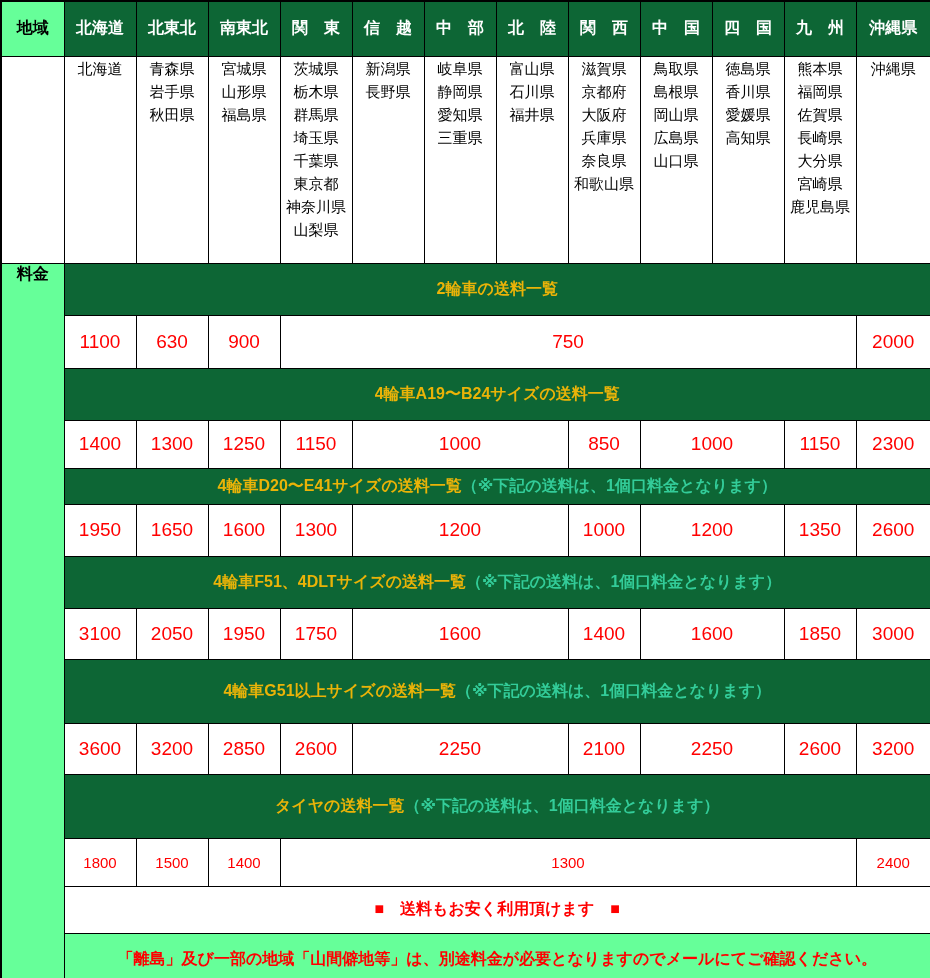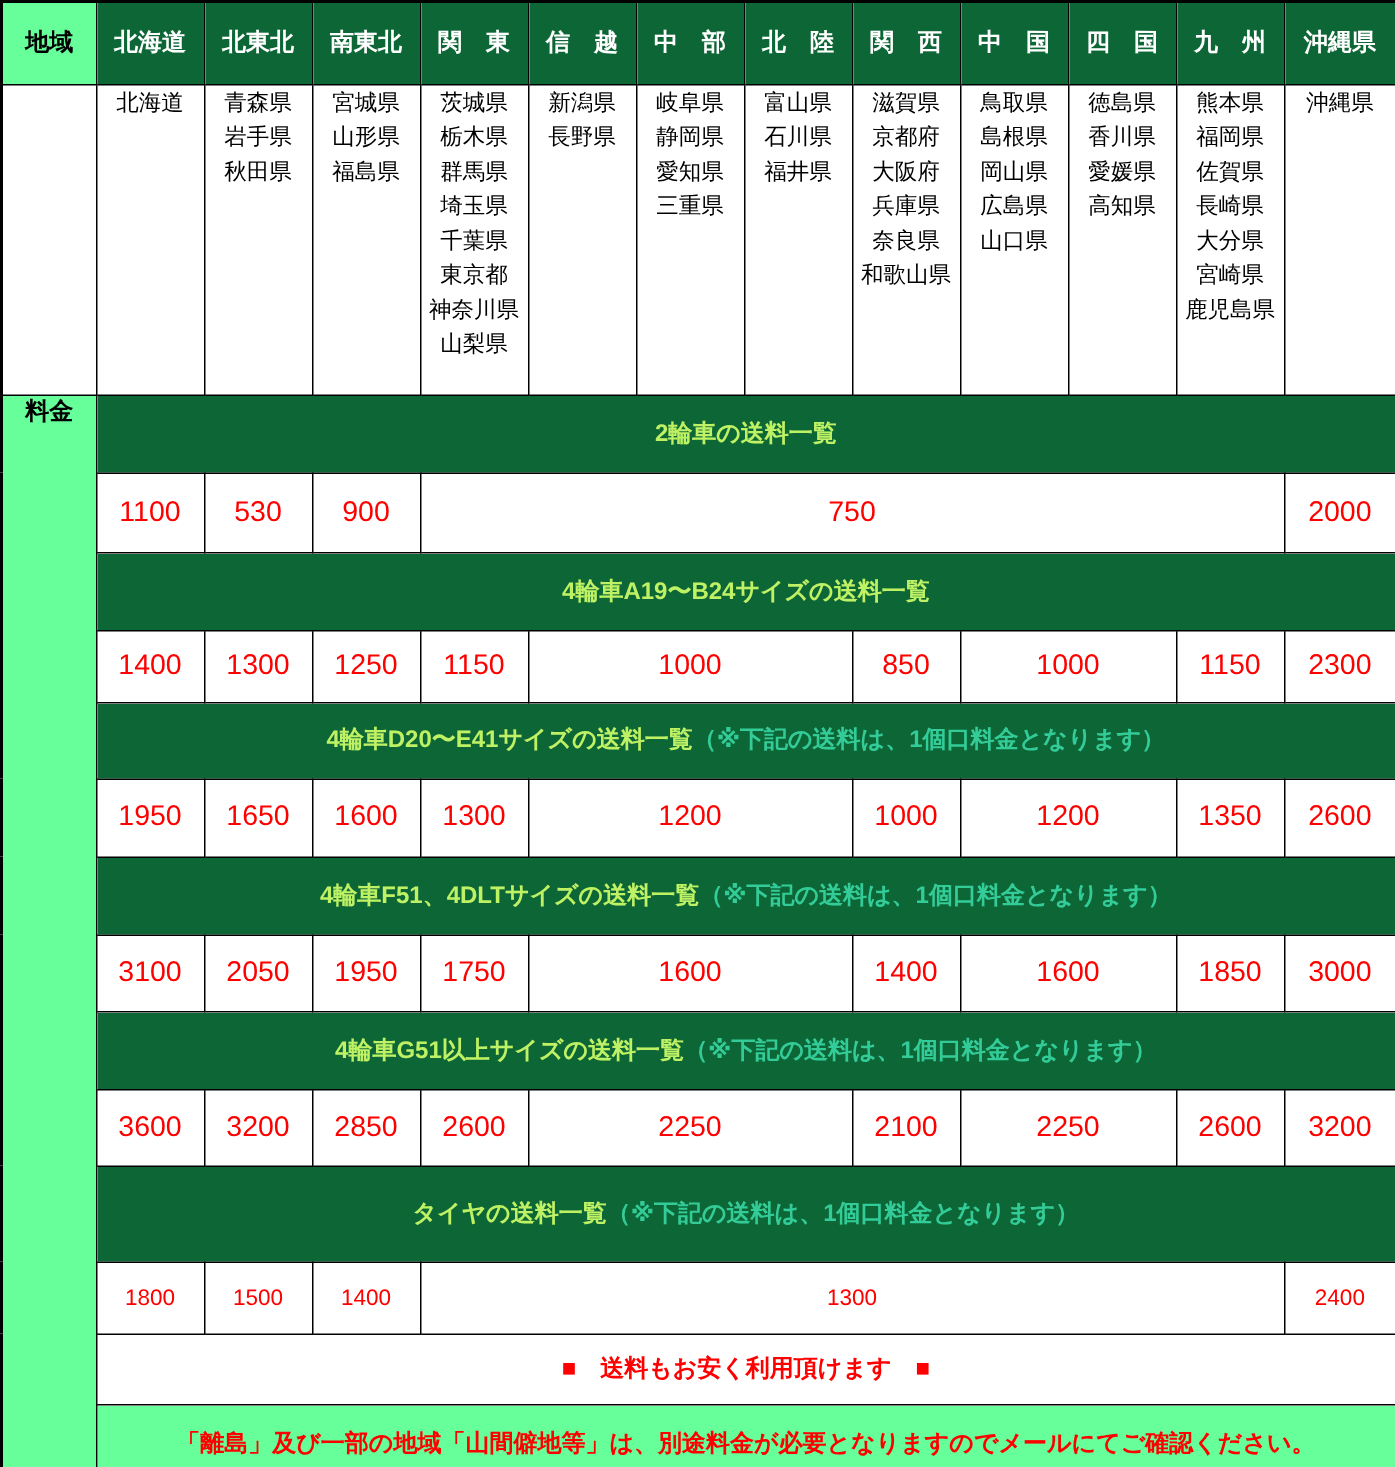--- a/index.html
+++ b/index.html
@@ -64,21 +64,21 @@
     padding-top: 16px;
     margin-left: 20px;
   }
   .band-head {
     background: #0d6635;
     text-align: center;
     vertical-align: middle;
     font-weight: bold;
     font-size: 16px;
   }
-  .band-title { color: #bef264; }
+  .band-title { color: #eab308; }
   .band-note  { color: #33cc99; }
   .fee-cell {
     background: #ffffff;
     color: #ff0000;
     font-weight: normal;
     font-size: 19px;
     text-align: center;
     vertical-align: middle;
   }
   .fee-cell.small { font-size: 15px; }
@@ -190,21 +190,21 @@
     </tr>
 
     <tr style="height:52px">
       <td class="fee-col" rowspan="14">料金</td>
       <td class="band-head" colspan="12">
         <span class="band-title">2輪車の送料一覧</span><span class="band-note"></span>
       </td>
     </tr>
     <tr style="height:53px">
       <td class="fee-cell">1100</td>
-      <td class="fee-cell">530</td>
+      <td class="fee-cell">630</td>
       <td class="fee-cell">900</td>
       <td class="fee-cell" colspan="8">750</td>
       <td class="fee-cell">2000</td>
     </tr>
 
     <tr style="height:52px">
       <td class="band-head" colspan="12">
         <span class="band-title">4輪車A19〜B24サイズの送料一覧</span><span class="band-note"></span>
       </td>
     </tr>
@@ -213,21 +213,21 @@
       <td class="fee-cell">1300</td>
       <td class="fee-cell">1250</td>
       <td class="fee-cell">1150</td>
       <td class="fee-cell" colspan="3">1000</td>
       <td class="fee-cell">850</td>
       <td class="fee-cell" colspan="2">1000</td>
       <td class="fee-cell">1150</td>
       <td class="fee-cell">2300</td>
     </tr>
 
-    <tr style="height:51px">
+    <tr style="height:36px">
       <td class="band-head" colspan="12">
         <span class="band-title">4輪車D20〜E41サイズの送料一覧</span><span class="band-note">（※下記の送料は、1個口料金となります）</span>
       </td>
     </tr>
     <tr style="height:52px">
       <td class="fee-cell">1950</td>
       <td class="fee-cell">1650</td>
       <td class="fee-cell">1600</td>
       <td class="fee-cell">1300</td>
       <td class="fee-cell" colspan="3">1200</td>
@@ -247,21 +247,21 @@
       <td class="fee-cell">2050</td>
       <td class="fee-cell">1950</td>
       <td class="fee-cell">1750</td>
       <td class="fee-cell" colspan="3">1600</td>
       <td class="fee-cell">1400</td>
       <td class="fee-cell" colspan="2">1600</td>
       <td class="fee-cell">1850</td>
       <td class="fee-cell">3000</td>
     </tr>
 
-    <tr style="height:52px">
+    <tr style="height:64px">
       <td class="band-head" colspan="12">
         <span class="band-title">4輪車G51以上サイズの送料一覧</span><span class="band-note">（※下記の送料は、1個口料金となります）</span>
       </td>
     </tr>
     <tr style="height:51px">
       <td class="fee-cell">3600</td>
       <td class="fee-cell">3200</td>
       <td class="fee-cell">2850</td>
       <td class="fee-cell">2600</td>
       <td class="fee-cell" colspan="3">2250</td>

